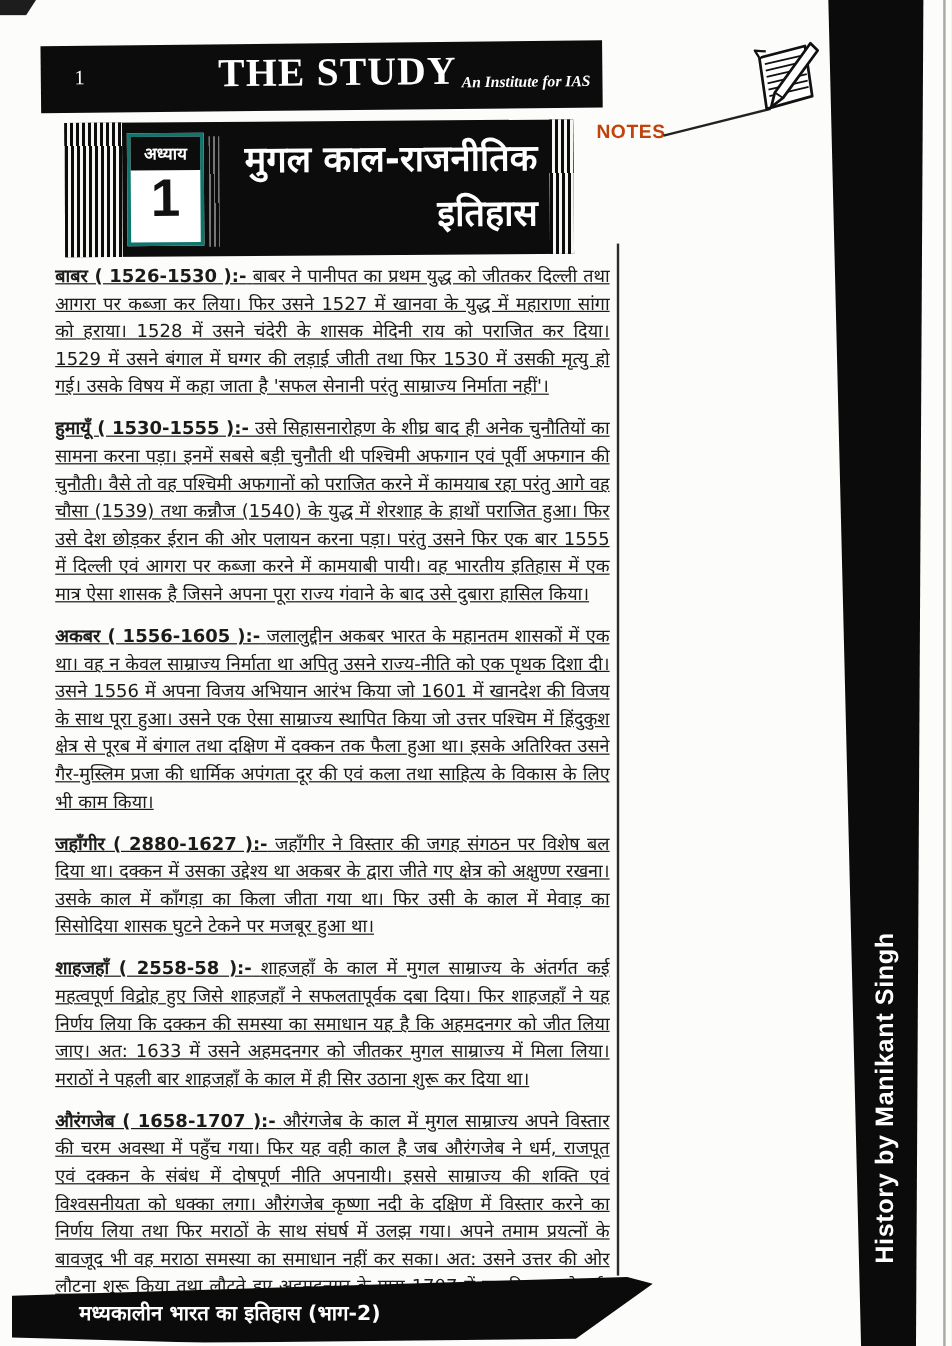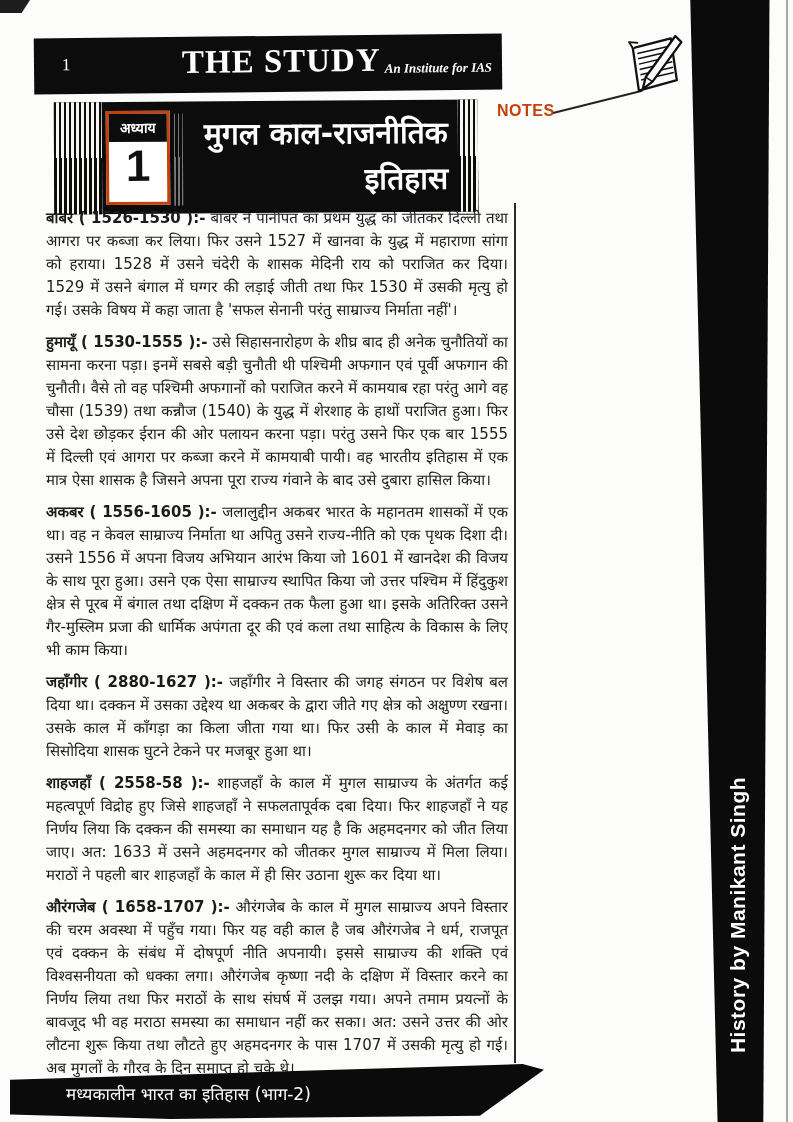--- a/index.html
+++ b/index.html
@@ -17,50 +17,50 @@
   .brand{font:700 33px/1 "Liberation Serif",serif;letter-spacing:1px;white-space:nowrap;}
   .tagline{font:italic 700 13px/1 "Liberation Serif",serif;margin:0 2px 2px 4px;white-space:nowrap;}
   
   .chapter-banner{position:absolute;left:54px;top:101px;width:424px;height:112px;background:#0c0c0c;
         transform:rotate(-0.4deg);}
   .stripe-left{position:absolute;left:0;top:0;bottom:0;width:48px;
         background:repeating-linear-gradient(90deg,#0c0c0c 0 2.5px,#f6f6f2 2.5px 5px);}
   .stripe-right{position:absolute;right:0;top:0;bottom:0;width:20px;
         background:repeating-linear-gradient(90deg,#0c0c0c 0 2.5px,#f6f6f2 2.5px 5px);}
   .chapter-box{position:absolute;left:52px;top:9px;width:64px;height:94px;background:#fff;
-        border:3px solid #c2410c;box-sizing:border-box;}
+        border:3px solid #0f766e;box-sizing:border-box;}
   .chapter-box .label{background:#0c0c0c;color:#fff;text-align:center;font-size:14px;
         font-weight:700;padding:4px 0 5px;}
   .chapter-box .num{text-align:center;font:700 44px/48px "Liberation Sans",sans-serif;color:#111;}
   .box-stripes{position:absolute;left:120px;top:12px;width:9px;height:92px;
         background:repeating-linear-gradient(90deg,#777 0 1.5px,#0c0c0c 1.5px 4px);}
   .chapter-title{position:absolute;left:132px;right:30px;top:10px;color:#fff;text-align:right;
         font-weight:700;font-size:30px;line-height:46px;white-space:nowrap;}
   
   .notes-label{position:absolute;left:497px;top:102px;font:700 16px "Liberation Sans",sans-serif;
         letter-spacing:.5px;color:#c2410c;}
   .notes-line{position:absolute;left:553px;top:112px;width:92px;height:2px;background:#222;
         transform:rotate(-14deg);transform-origin:left center;}
   .notes-icon{position:absolute;left:610px;top:33px;width:76px;height:82px;}
   
   .column-rule{position:absolute;left:514px;top:203px;width:2px;height:860px;background:#2b2b2b;}
   .content{position:absolute;left:46px;top:207px;width:462px;color:#1b1b1b;font-size:15px;
         line-height:23px;text-align:justify;}
-  .content p{margin:0 0 9px;}
+  .content p{margin:12px 0 9px;text-decoration:underline;}
   .content strong{font-weight:700;}
   
   .side-band{position:absolute;left:685px;top:0;width:88px;height:1122px;background:#0b0b0b;
         clip-path:polygon(6% 0,96% 0,89% 100%,37% 100%);}
   .side-text{position:absolute;left:588px;top:893px;width:300px;height:44px;transform:rotate(-90deg);
         color:#fff;font:700 21px/44px "Liberation Sans",sans-serif;text-align:center;
         letter-spacing:.5px;white-space:nowrap;}
   
   .footer-band{position:absolute;left:10px;top:1063px;width:534px;height:56px;background:#0b0b0b;
         clip-path:polygon(0 30%,96% 2%,100% 12%,88% 94%,30% 100%,0 92%);color:#fff;}
-  .footer-text{position:absolute;left:56px;top:19px;font-weight:400;font-size:17px;white-space:nowrap;}
+  .footer-text{position:absolute;left:56px;top:19px;font-weight:700;font-size:17px;white-space:nowrap;}
 </style>
 </head>
 <body>
 
 <div class="page">
 
   <div class="corner-mark"></div>
 
   <div class="masthead">
     <span class="pagenum">1</span>

